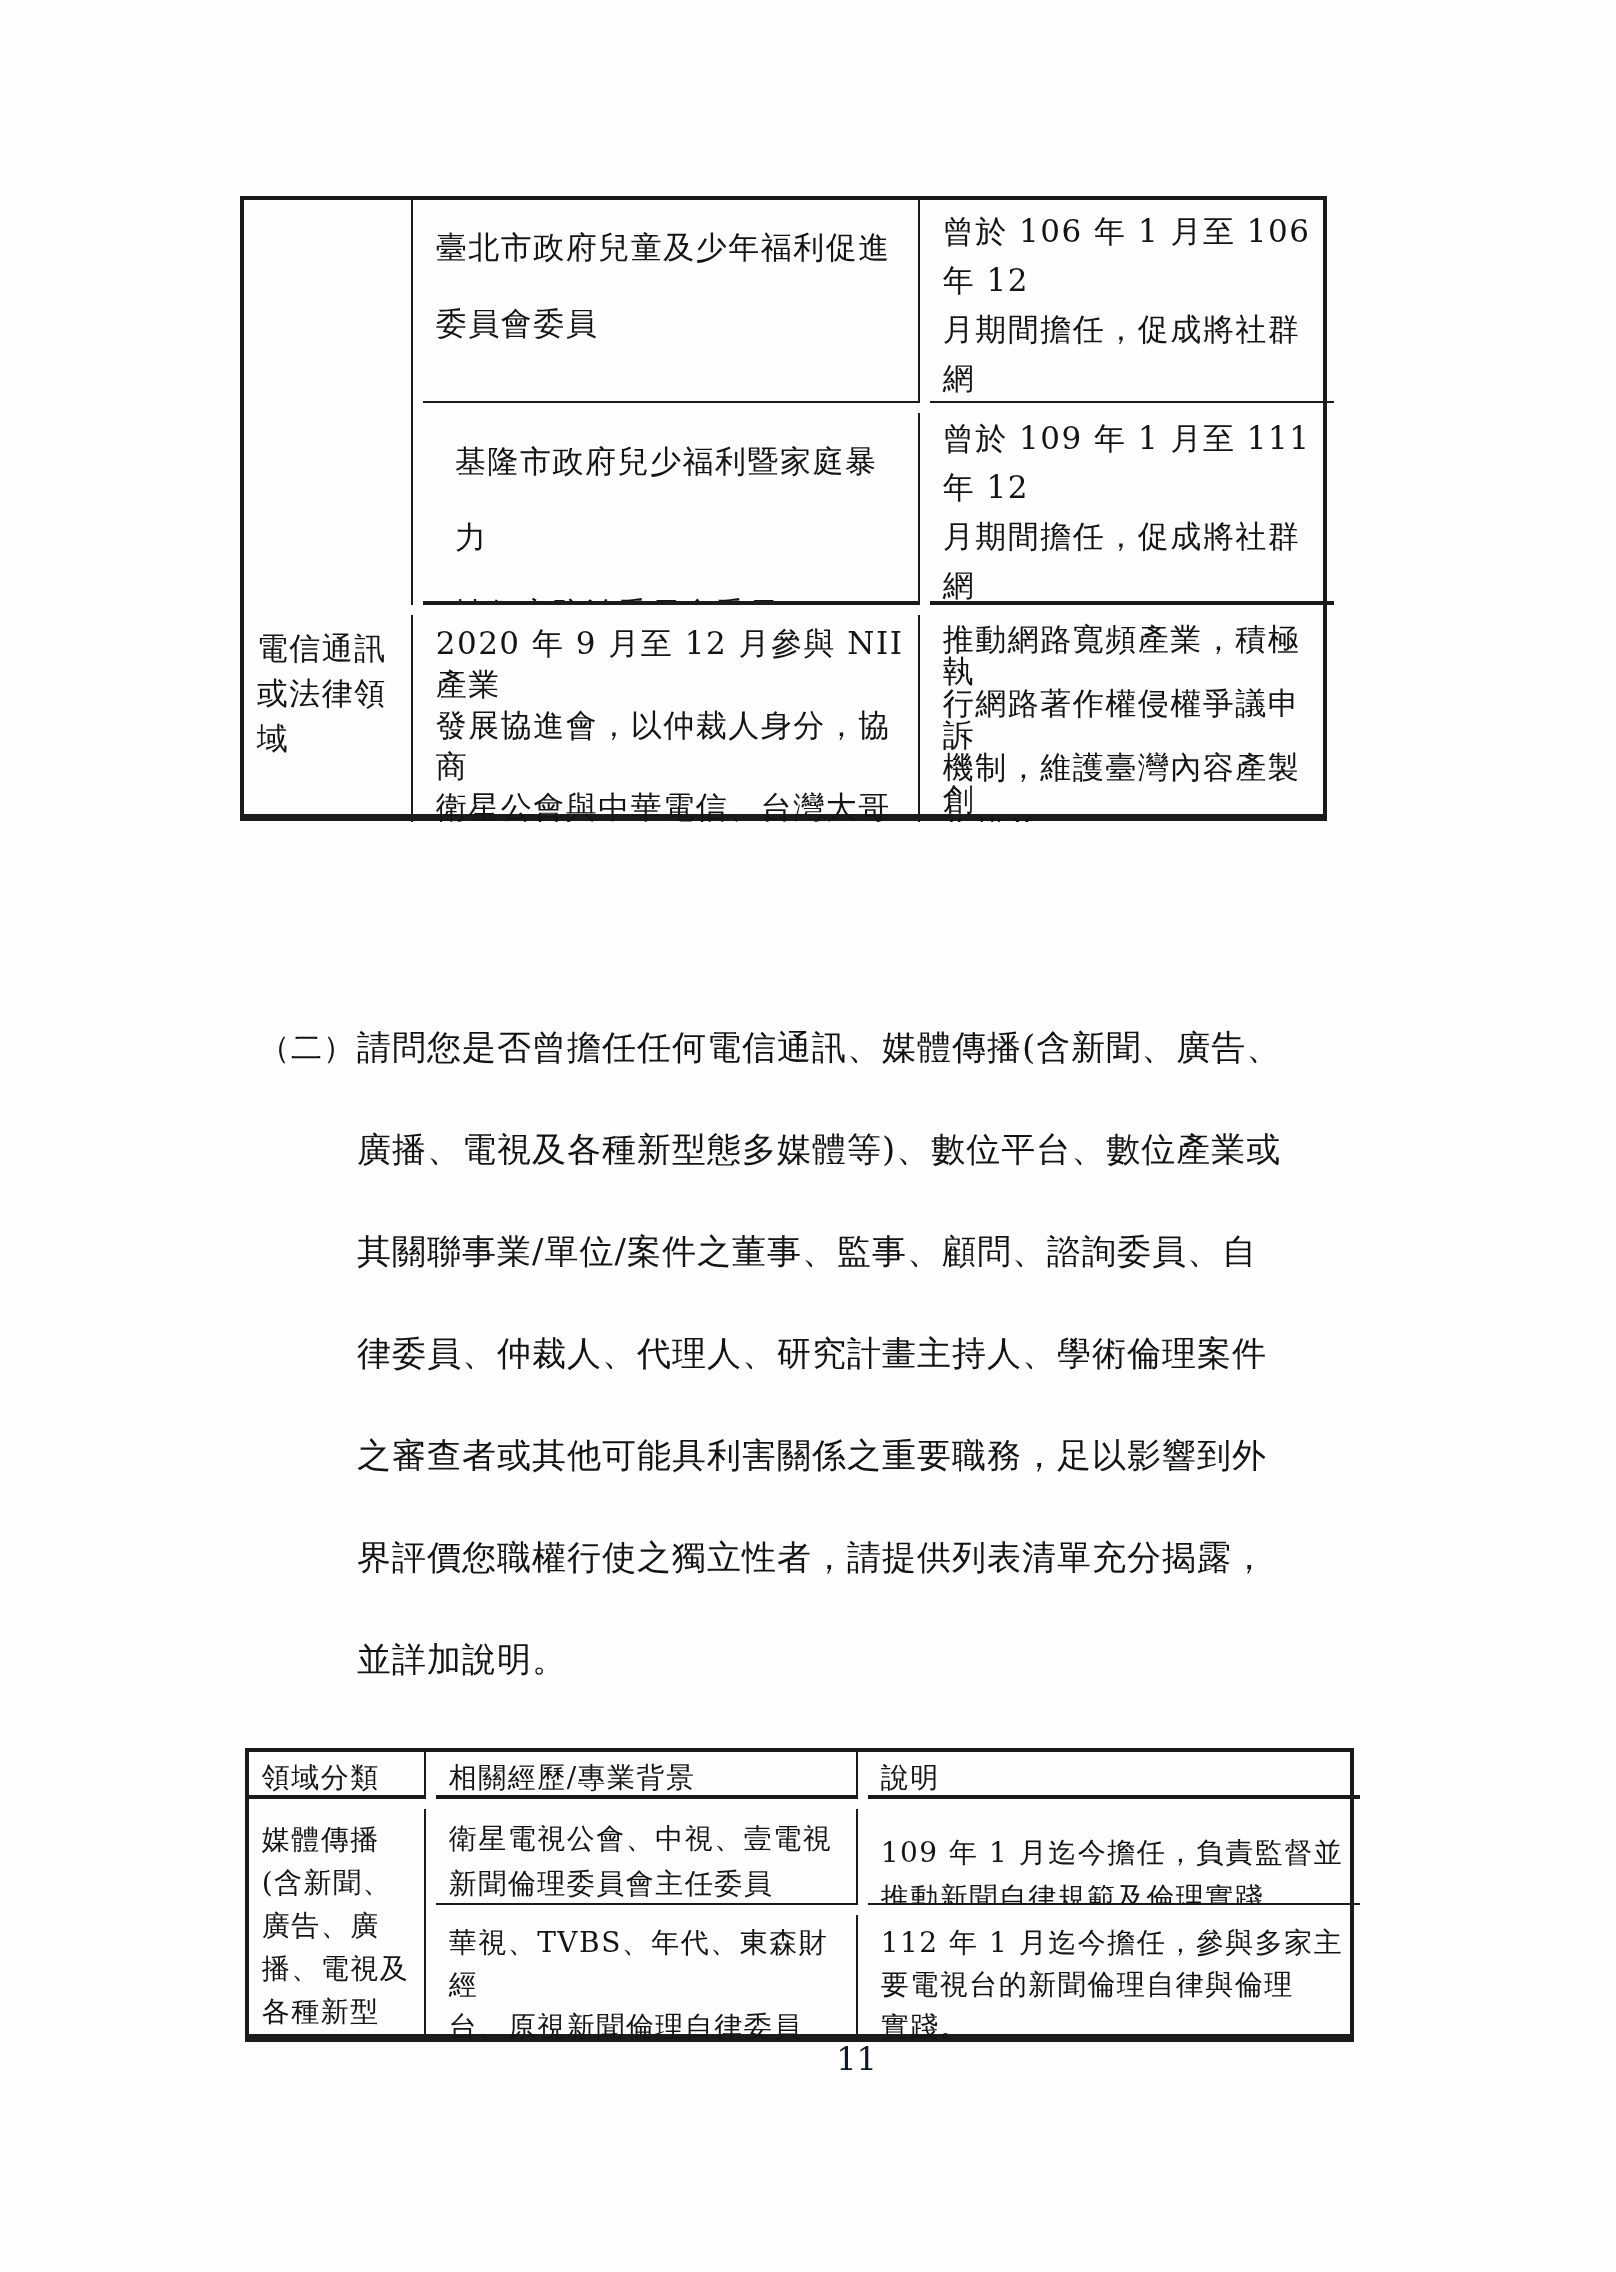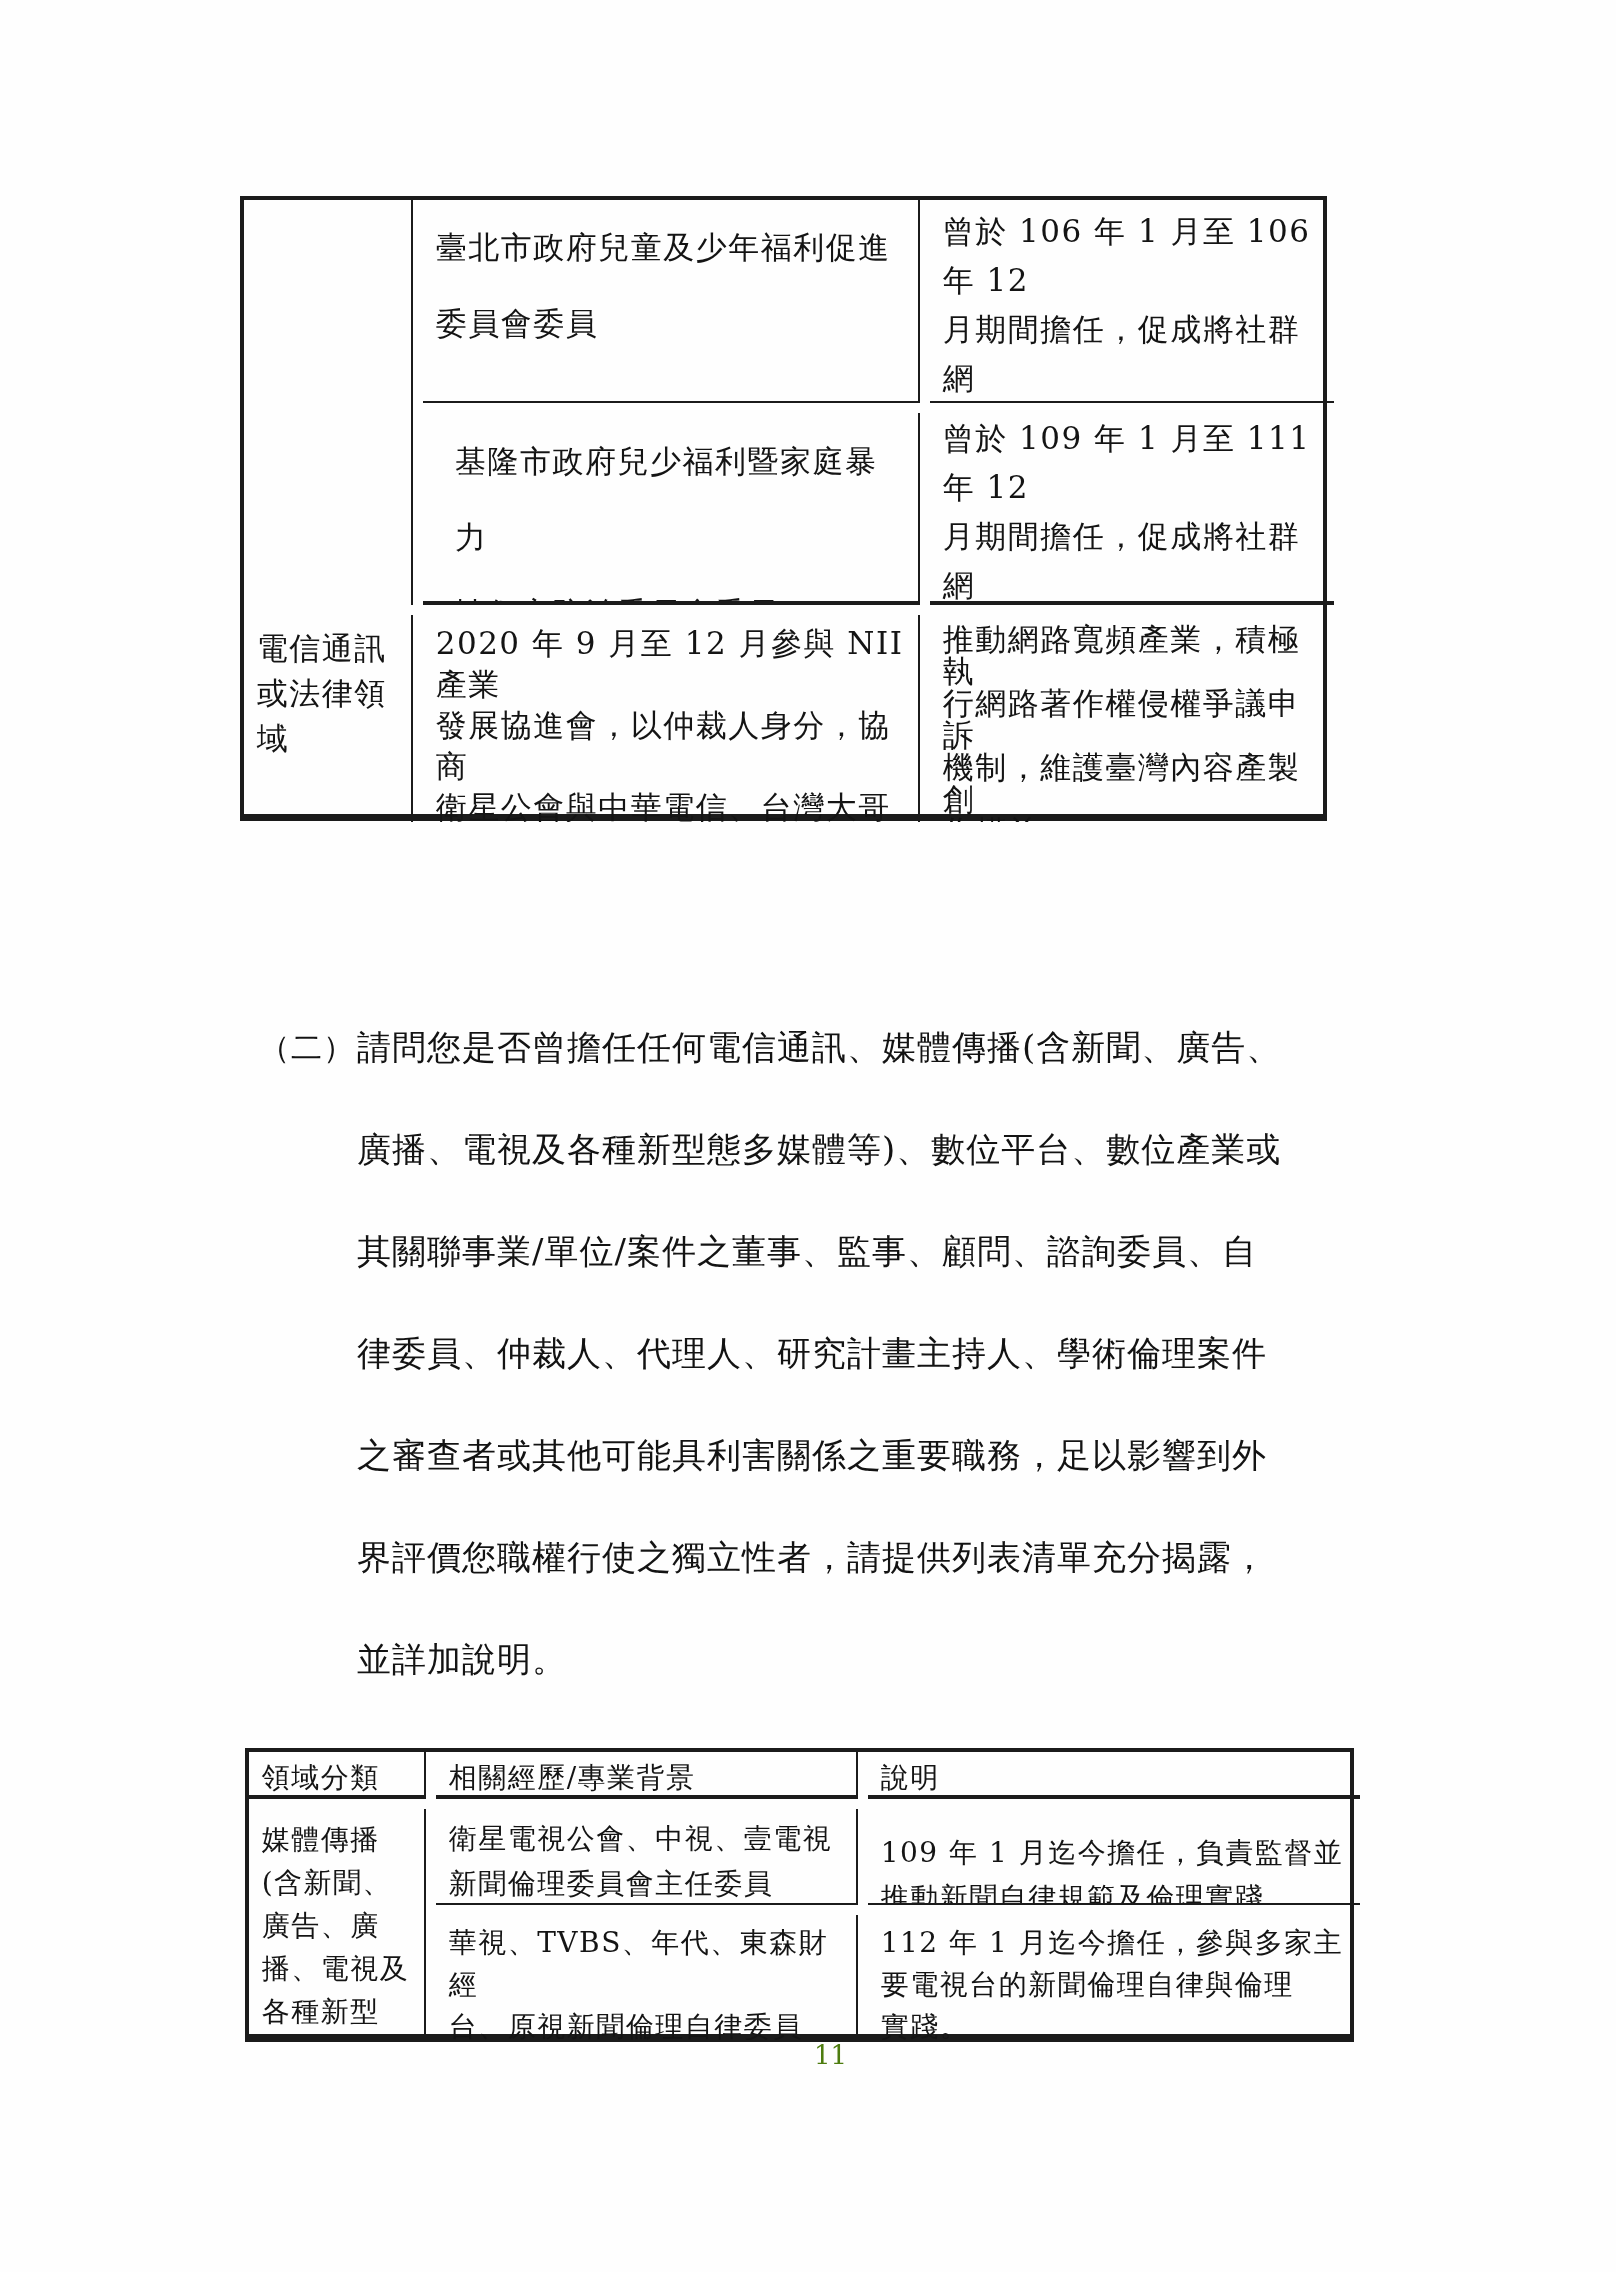--- a/index.html
+++ b/index.html
@@ -69,23 +69,23 @@
   .t2-h3{grid-area:1/3/2/4;line-height:38px;padding-top:6.9px;}
   .t2-merged{grid-area:2/1/4/2;line-height:43px;padding-top:8.8px;letter-spacing:3.9px;}
   .t2-r1c2{grid-area:2/2/3/3;line-height:45px;padding-top:6.9px;}
   .t2-r1c3{grid-area:2/3/3/4;line-height:45px;padding-top:21px;}
   .t2-r2c2{grid-area:3/2/4/3;line-height:42px;padding-top:6.9px;}
   .t2-r2c3{grid-area:3/3/4/4;line-height:42px;padding-top:6.9px;}
 
   
   .page-number{
     position:absolute;
-    left:757px;top:2040px;width:147px;
+    left:783px;top:2040px;width:147px;
     text-align:center;
-    font-size:26px;color:#4d7c0f;
+    font-size:32px;color:#0f172a;
     font-family:"DejaVu Serif","Liberation Serif",serif;
   }
 </style>
 </head>
 <body>
 
 <div class="page">
 
   <div class="t t1">
     <div class="cell br t1-merged"></div>

